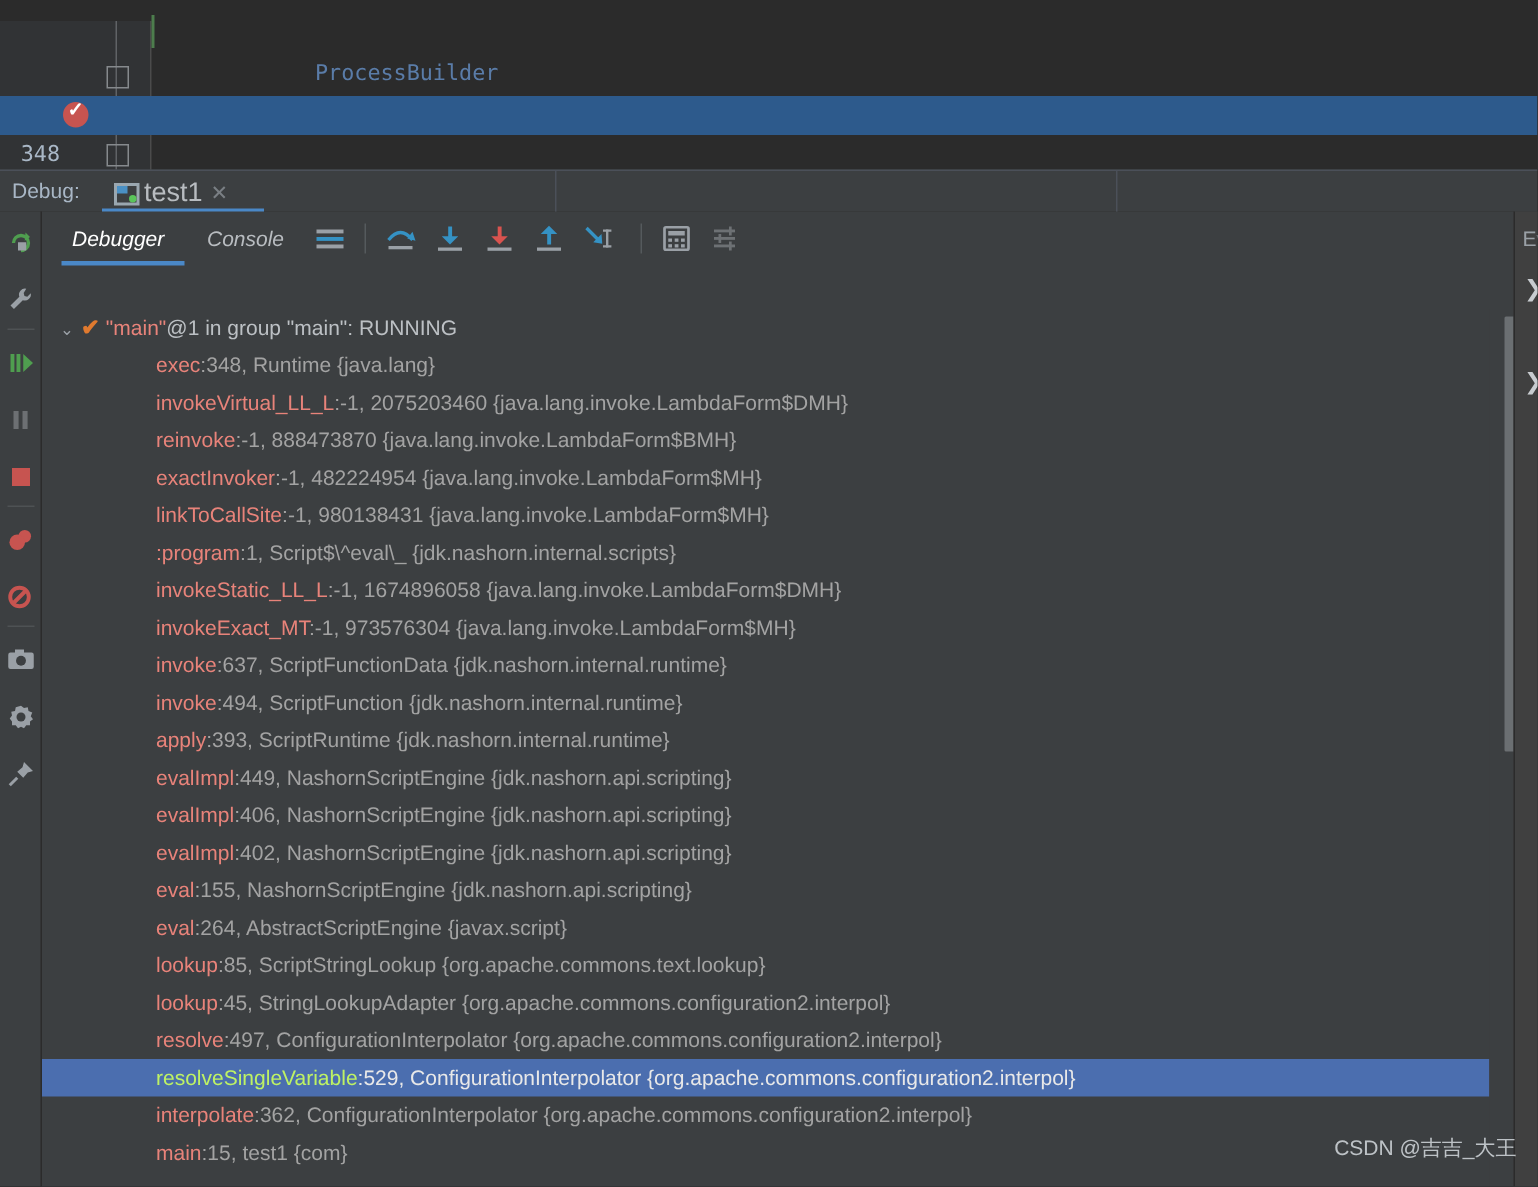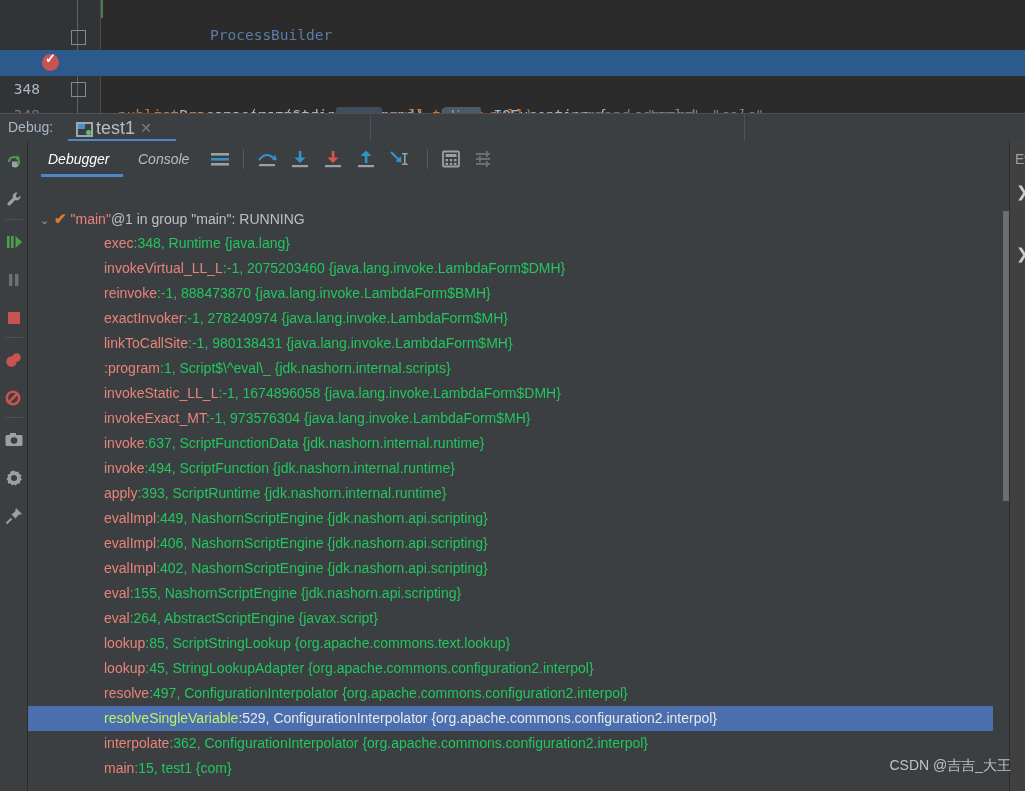--- a/index.html
+++ b/index.html
@@ -5,21 +5,21 @@
   * { margin:0; padding:0; box-sizing:border-box; }
   html,body {
     width:1025px; height:791px;
     background:#2b2b2b;
     font-family:"Liberation Sans", sans-serif;
     overflow:hidden;
   }
   .app { position:relative; width:1025px; height:791px; }
 
   
-  .editor { position:absolute; left:0; top:0; width:1025px; height:113px; background:#2b2b2b; }
+  .editor { position:absolute; left:0; top:14px; width:1025px; height:113px; background:#2b2b2b; }
   .ed-line { position:absolute; left:0; width:1025px; height:26px;
              font-family:"DejaVu Sans Mono", monospace; font-size:14.5px; line-height:26px; white-space:pre; }
   .ln-top    { top:-4px; }
   .ln-347    { top:24px; }
   .ln-348    { top:50px; background:#2d5a8c; }
   .ln-349    { top:76px; }
   .gutter-no { position:absolute; left:0; width:40px; text-align:right; color:#75797d; font-family:"DejaVu Sans Mono", monospace; font-size:14.5px; }
   .gutter-col{ position:absolute; left:0; top:0; width:100px; height:113px; background:#313335; }
   .gut-sep   { position:absolute; left:100px; top:0; width:1px; height:113px; background:#4b4b4b; }
   .fold-line { position:absolute; left:77px; top:0; width:1px; height:113px; background:#606366; }
@@ -82,21 +82,21 @@
   .flist { position:absolute; left:0; top:65px; width:965px; height:585px; background:#3c3f41; overflow:hidden; }
   .frow  { position:relative; width:965px; height:25px; line-height:25px; white-space:nowrap; font-size:14px; }
   .frow.sel { background:#4b6eaf; }
   .fthread { padding-left:12px; color:#e08b7e; }
   .fchev { display:inline-block; width:14px; color:#9aa0a6; font-size:11px; }
   .fcheck { display:inline-block; color:#e07a2f; font-size:15px; font-weight:bold; margin-right:4px; }
   .fth-name { color:#e8837a; }
   .fth-rest { color:#bcc0c4; }
   .fframe { padding-left:76px; }
   .fm { color:#e8837a; }
-  .fr { color:#22c55e; }
+  .fr { color:#a3a3a3; }
   .frow.sel .fm, .frow.sel .fr { color:#e8e8e8; }
   .frow.sel .fm { color:#bef264; }
 
   
   .vsb-track { position:absolute; left:965px; top:65px; width:32px; height:585px; background:#3c3f41; }
   .vsb-thumb { position:absolute; left:975px; top:70px; width:10px; height:290px; background:#6b6f72; border-radius:1px; }
 
   
   .rpanel { position:absolute; left:997px; top:141px; width:28px; height:650px; background:#404040;
             border-left:1px solid #2b2b2b;margin-left:12px; }
@@ -306,21 +306,21 @@
     </div>
 
 
     <div class="flist" id="frames-list">
       <div class="frow fthread">
         <span class="fchev">⌄</span><span class="fcheck">✔</span><span class="fth-name">"main"</span><span class="fth-rest">@1 in group "main": RUNNING</span>
       </div>
     <div class="frow fframe"><span class="fm">exec</span><span class="fr">:348, Runtime {java.lang}</span></div>
         <div class="frow fframe"><span class="fm">invokeVirtual_LL_L</span><span class="fr">:-1, 2075203460 {java.lang.invoke.LambdaForm$DMH}</span></div>
         <div class="frow fframe"><span class="fm">reinvoke</span><span class="fr">:-1, 888473870 {java.lang.invoke.LambdaForm$BMH}</span></div>
-        <div class="frow fframe"><span class="fm">exactInvoker</span><span class="fr">:-1, 278240974 {java.lang.invoke.LambdaForm$MH}</span></div>
+        <div class="frow fframe"><span class="fm">exactInvoker</span><span class="fr">:-1, 482224954 {java.lang.invoke.LambdaForm$MH}</span></div>
         <div class="frow fframe"><span class="fm">linkToCallSite</span><span class="fr">:-1, 980138431 {java.lang.invoke.LambdaForm$MH}</span></div>
         <div class="frow fframe"><span class="fm">:program</span><span class="fr">:1, Script$\^eval\_ {jdk.nashorn.internal.scripts}</span></div>
         <div class="frow fframe"><span class="fm">invokeStatic_LL_L</span><span class="fr">:-1, 1674896058 {java.lang.invoke.LambdaForm$DMH}</span></div>
         <div class="frow fframe"><span class="fm">invokeExact_MT</span><span class="fr">:-1, 973576304 {java.lang.invoke.LambdaForm$MH}</span></div>
         <div class="frow fframe"><span class="fm">invoke</span><span class="fr">:637, ScriptFunctionData {jdk.nashorn.internal.runtime}</span></div>
         <div class="frow fframe"><span class="fm">invoke</span><span class="fr">:494, ScriptFunction {jdk.nashorn.internal.runtime}</span></div>
         <div class="frow fframe"><span class="fm">apply</span><span class="fr">:393, ScriptRuntime {jdk.nashorn.internal.runtime}</span></div>
         <div class="frow fframe"><span class="fm">evalImpl</span><span class="fr">:449, NashornScriptEngine {jdk.nashorn.api.scripting}</span></div>
         <div class="frow fframe"><span class="fm">evalImpl</span><span class="fr">:406, NashornScriptEngine {jdk.nashorn.api.scripting}</span></div>
         <div class="frow fframe"><span class="fm">evalImpl</span><span class="fr">:402, NashornScriptEngine {jdk.nashorn.api.scripting}</span></div>

